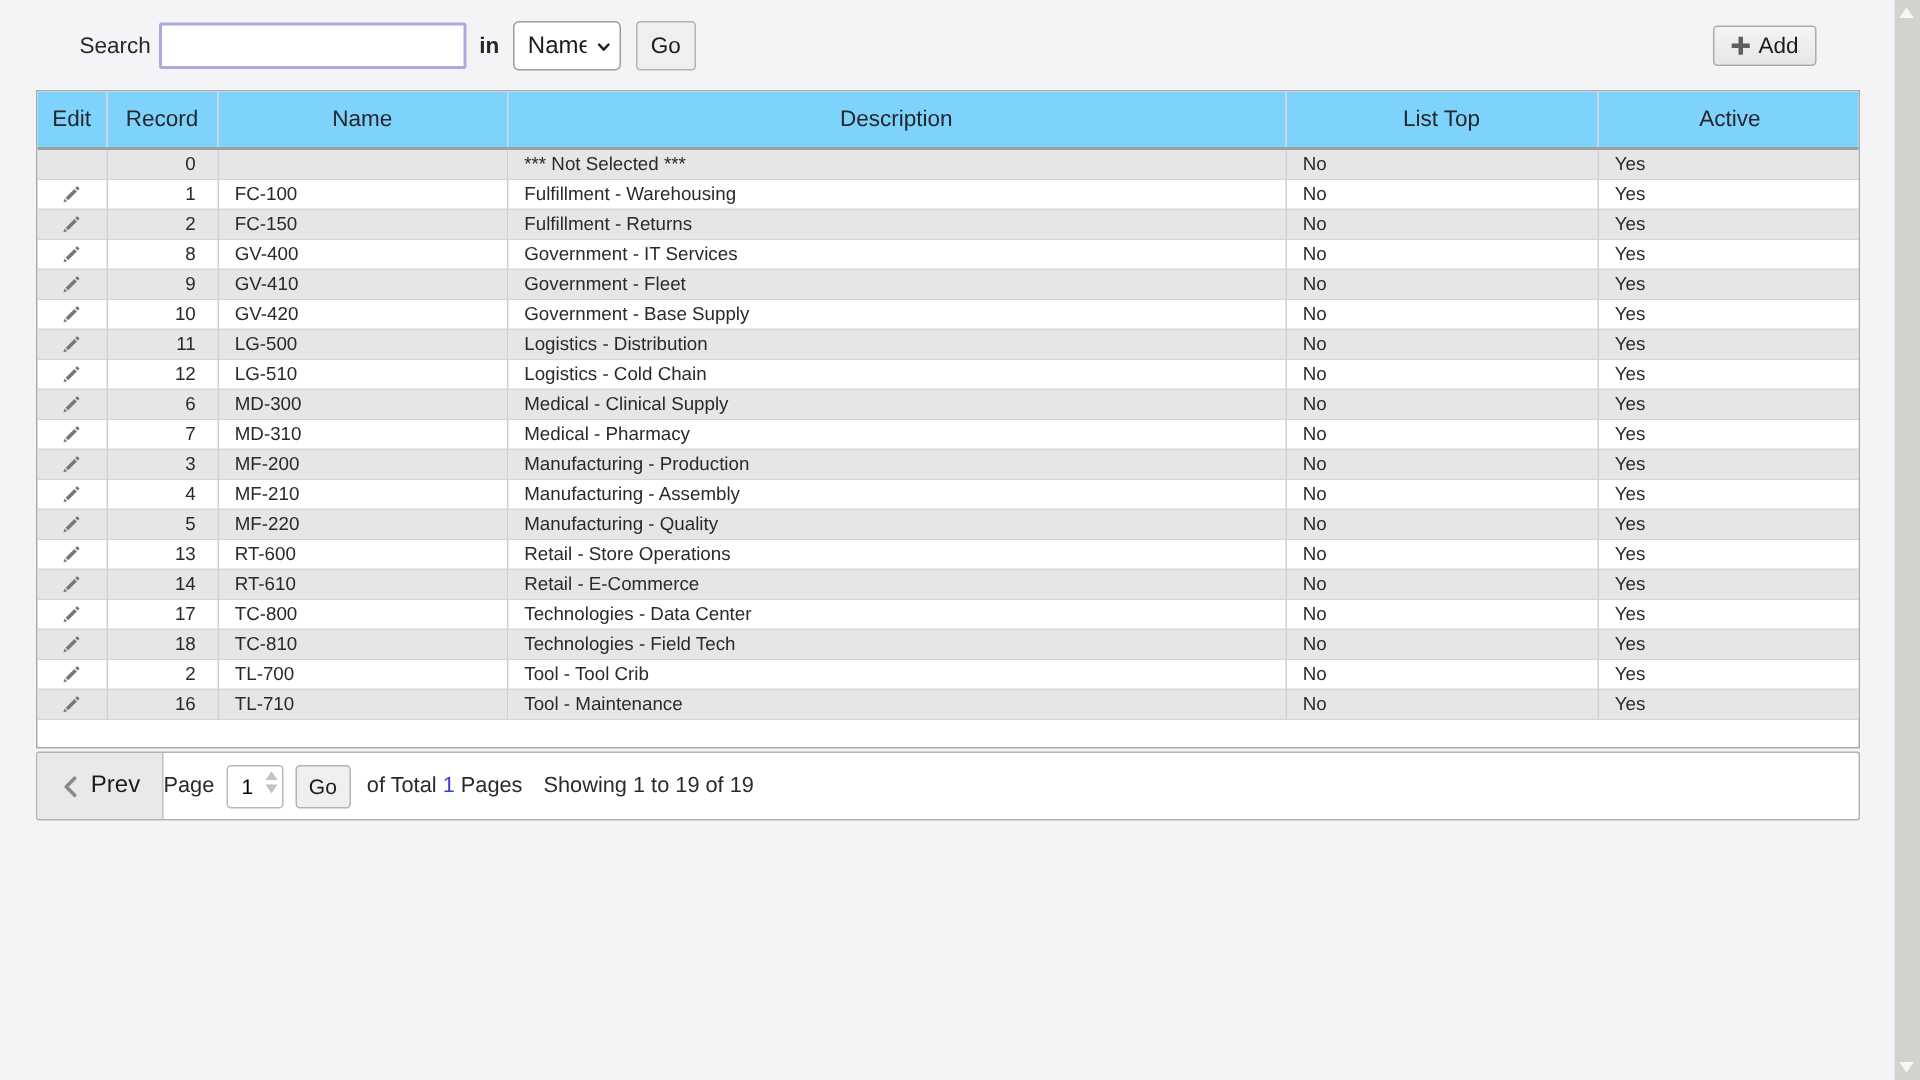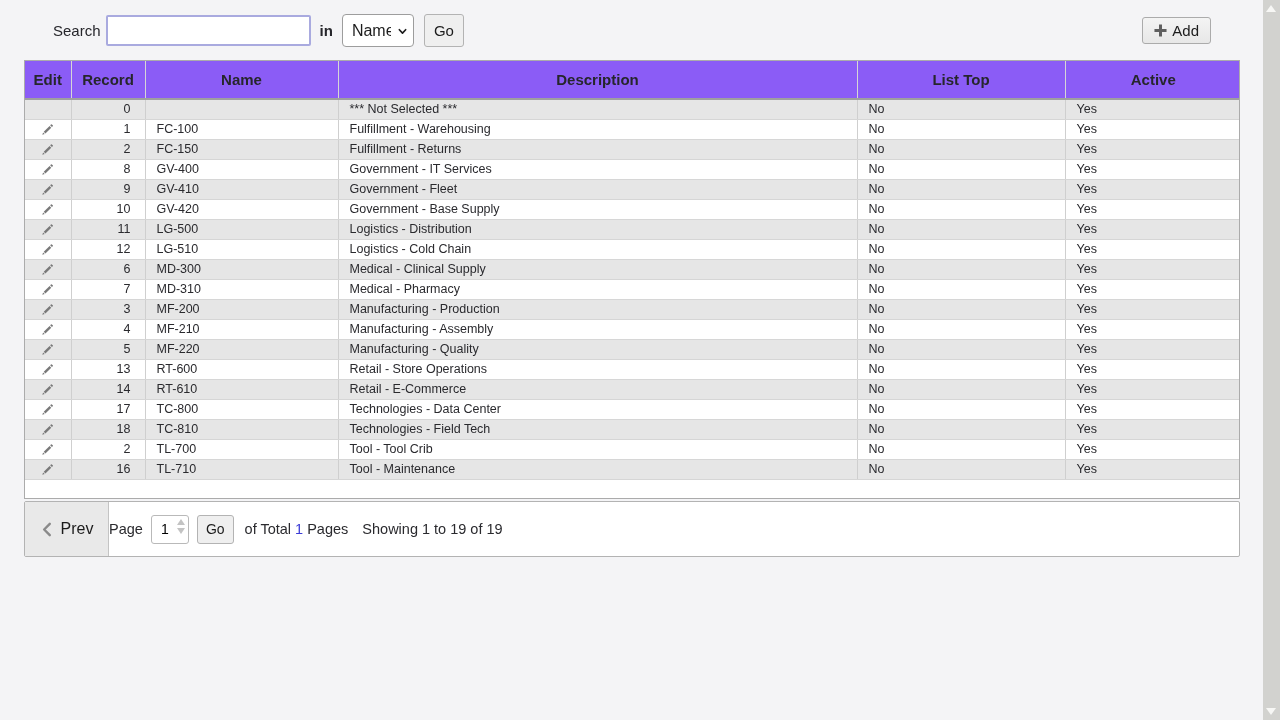--- a/index.html
+++ b/index.html
@@ -76,26 +76,26 @@
   table { width: 100%; border-collapse: collapse; table-layout: fixed; }
   col.c-edit   { width: 46px; }
   col.c-record { width: 74px; }
   col.c-name   { width: 193px; }
   col.c-desc   { width: 519px; }
   col.c-listtop{ width: 208px; }
   col.c-active { width: 176px; }
   thead th {
     height: 38px;
     font-size: 15px;
-    font-weight: 700;
+    font-weight: 400;
     color: #26262b;
     text-align: center;
     border-right: 1px solid #d6d6d6;
     border-bottom: 2px solid #9f9f9f;
-    background: #8b5cf6;
+    background: #7dd3fc;
   }
   thead th:last-child { border-right: none; }
   tbody td {
     height: 20px;
     font-size: 12.5px;
     color: #2a2a2e;
     border-right: 1px solid #cfcfcf;
     border-bottom: 1px solid #d6d6d6;
     padding: 0 11px;
     white-space: nowrap; overflow: hidden;
@@ -103,21 +103,21 @@
   tbody td:last-child { border-right: none; margin-left: 40px; }
   tbody tr:nth-child(odd) td { background: #e6e6e6; }
   tbody tr:nth-child(even) td { background: #fff; }
   td.c-edit { text-align: center; padding: 0; }
   td.c-record { text-align: right; padding-right: 14px; }
   .pencil { display: inline-block; width: 15px; height: 15px; vertical-align: middle; cursor: pointer; }
 
   
   .pager {
     margin-top: 2px;
-    height: 56px;
+    height: 46px;
     background: #fff;
     border: 1px solid #b3b3b3;
     border-radius: 2px;
     display: flex;
     align-items: stretch;
   }
   .pager-btn {
     width: 84px;
     background: #e9e9e9;
     border: none;

